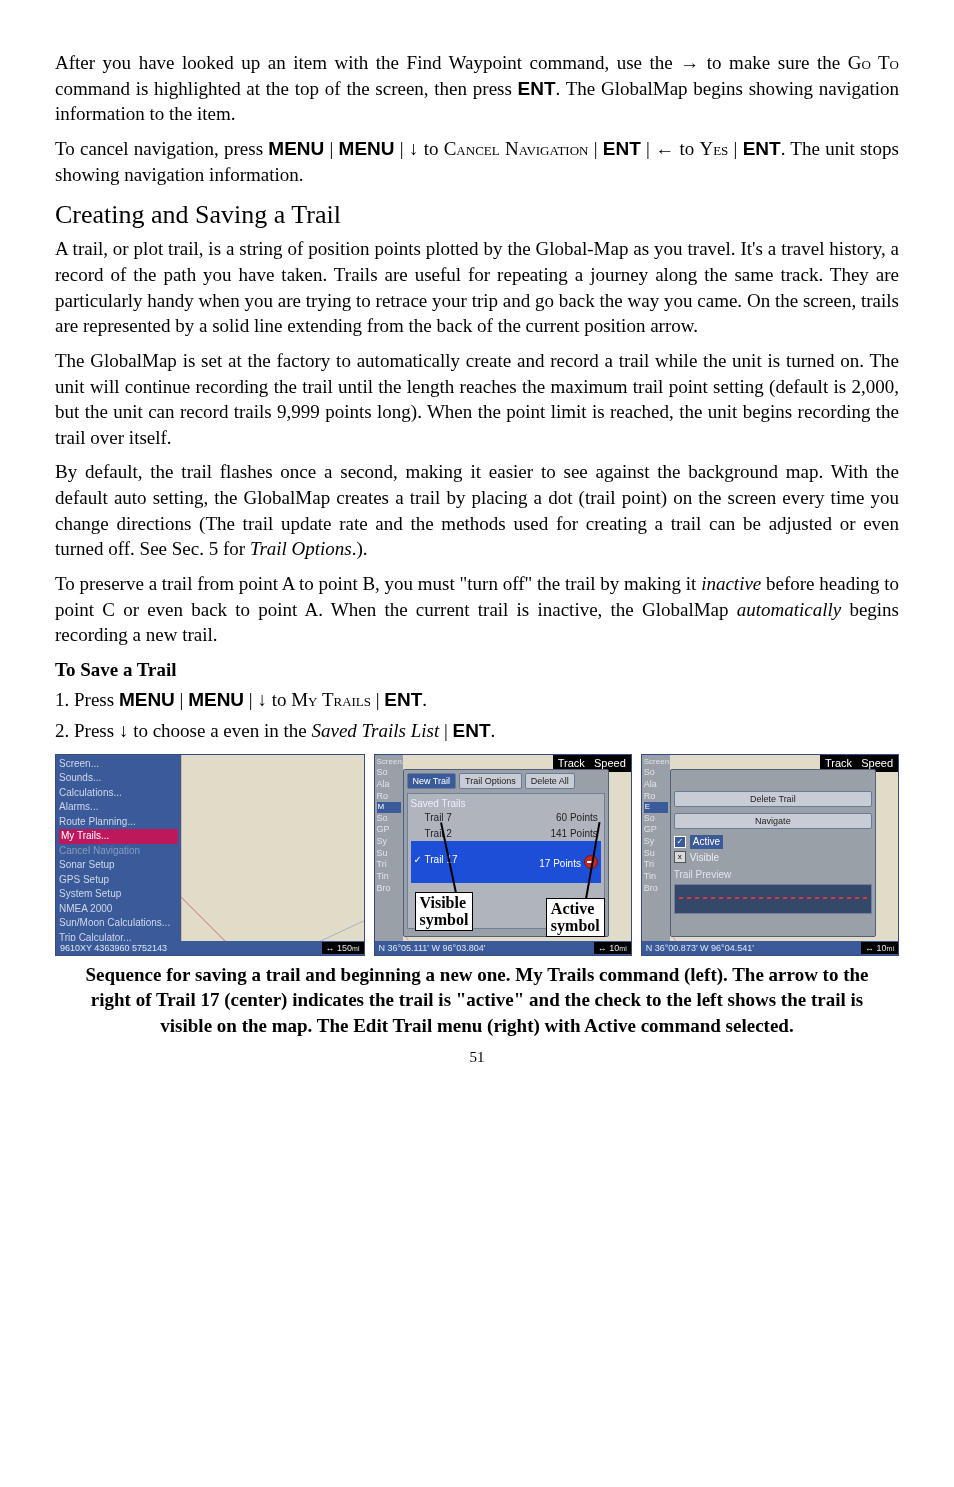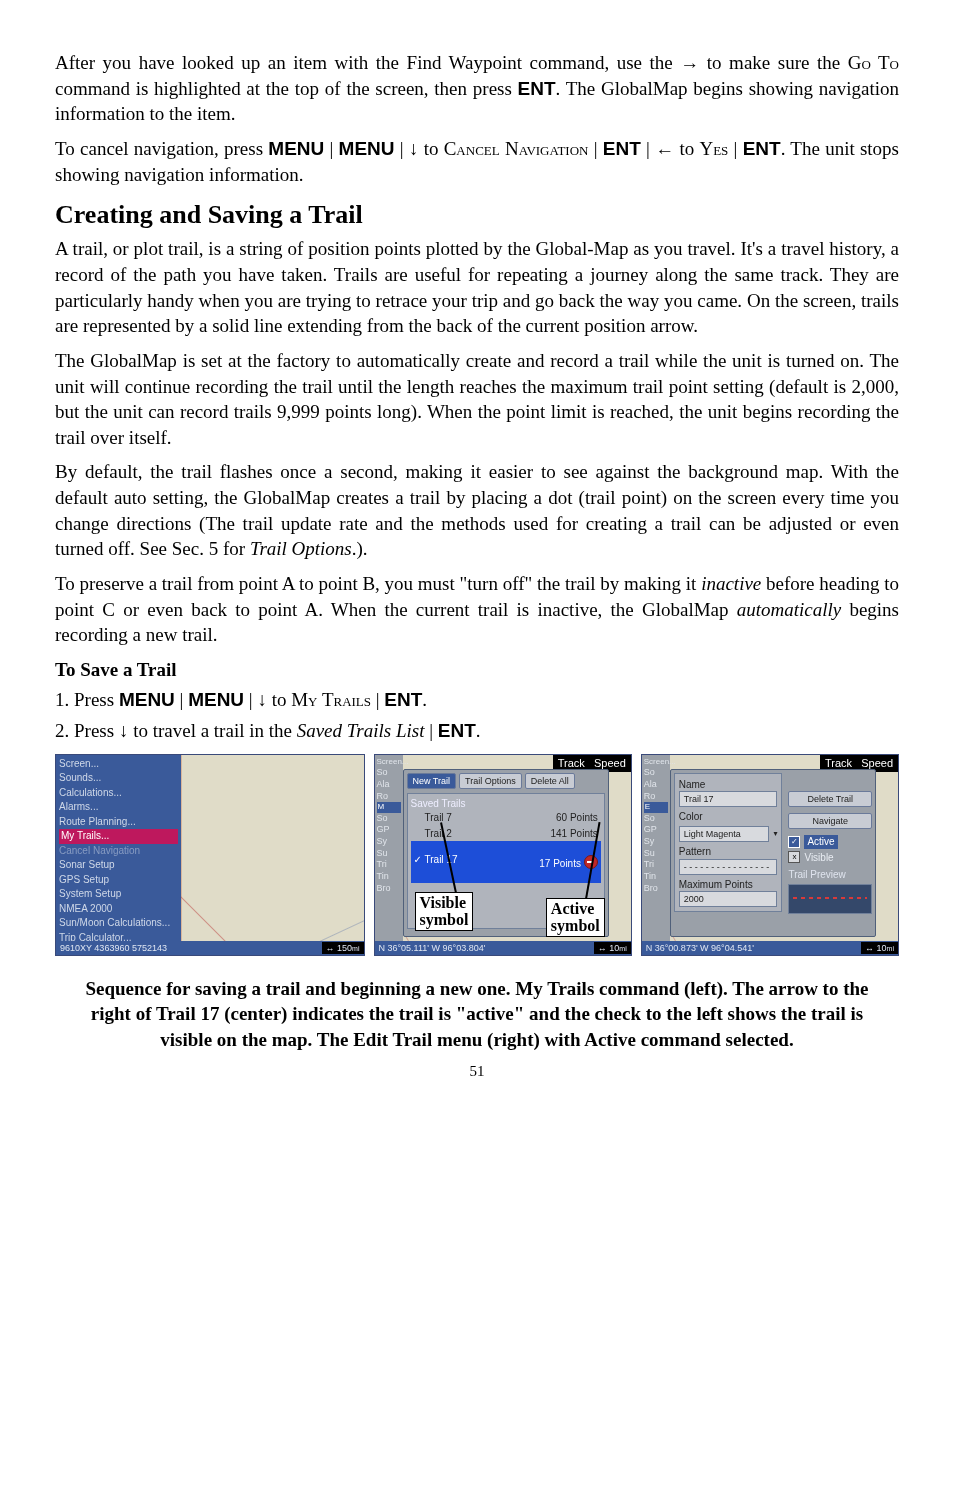--- a/index.html
+++ b/index.html
@@ -14,38 +14,38 @@
     box-sizing: border-box;
   }
   p {
     margin: 0 0 9px 0;
     text-align: justify;
   }
   .scaps { font-variant: small-caps; font-weight: normal; }
   .arrow { font-family: Arial, sans-serif; }
   h2 {
     font-size: 26px;
-    font-weight: bold;
+    font-weight: normal;
     margin: 10px 0 4px 0;
   }
   .subhead {
     font-weight: bold;
     margin: 6px 0 4px 0;
   }
   .step {
     margin: 0 0 6px 0;
   }
   .italic { font-style: italic; }
   .sans { font-family: Arial, Helvetica, sans-serif; font-weight: bold; }
 
   .figrow {
     display: flex;
     gap: 9px;
     margin-top: 10px;
-    margin-bottom: 20px;
+    margin-bottom: 6px;
   }
   .panel {
     border: 1px solid #3a4a7a;
     background: #dcd9c8;
     position: relative;
     height: 200px;
     overflow: hidden;
     font-family: Arial, sans-serif;
     font-size: 10px;
   }
@@ -222,21 +222,21 @@
   <span>To preserve a trail from point A to point B, you must "turn off" the trail by making it </span><span class="italic">inactive</span><span> before heading to point C or even back to point A. When the current trail is inactive, the GlobalMap </span><span class="italic">automatically</span><span> begins recording a new trail.</span>
 </p>
 
 <p class="subhead">To Save a Trail</p>
 
 <p class="step">
   <span>1. Press </span><span class="sans">MENU</span><span> | </span><span class="sans">MENU</span><span> | </span><span class="arrow">↓</span><span> to </span><span class="scaps">My Trails</span><span> | </span><span class="sans">ENT</span><span>.</span>
 </p>
 
 <p class="step">
-  <span>2. Press </span><span class="arrow">↓</span><span> to travel a trail in the </span><span class="italic">Saved Trails List</span><span> | </span><span class="sans">ENT</span><span>.</span>
+  <span>2. Press </span><span class="arrow">↓</span><span> to choose a even in the </span><span class="italic">Saved Trails List</span><span> | </span><span class="sans">ENT</span><span>.</span>
 </p>
 
 <div class="figrow">
 
   <div class="panel left">
     <div class="mapbg"></div>
     <div class="leftmenu">
       <div>Screen...</div>
       <div>Sounds...</div>
       <div>Calculations...</div>
@@ -322,35 +322,20 @@
       <div>So</div>
       <div>GP</div>
       <div>Sy</div>
       <div>Su</div>
       <div>Tri</div>
       <div>Tin</div>
       <div>Bro</div>
     </div>
     <div class="dlgbox" style="left:28px;top:14px;right:22px;bottom:18px">
       <div style="display:flex;gap:6px">
-        <div style="flex:1.3">
-          <div class="subpanel" style="margin-top:0;padding:4px">
-            <div>Name</div>
-            <div class="fieldbox">Trail 17</div>
-            <div style="margin-top:3px">Color</div>
-            <div class="fieldrow">
-                <div class="fieldbox">Light Magenta</div>
-                <span style="font-size:8px">▾</span>
-              </div>
-            <div style="margin-top:3px">Pattern</div>
-            <div class="fieldbox">- - - - - - - - - - - - - - - -</div>
-            <div style="margin-top:3px">Maximum Points</div>
-            <div class="fieldbox">2000</div>
-          </div>
-        </div>
         <div style="flex:1">
           <div style="margin-top:18px">
               <span class="btn" style="display:block;text-align:center">Delete Trail</span>
             </div>
           <div style="margin-top:6px">
               <span class="btn" style="display:block;text-align:center">Navigate</span>
             </div>
           <div class="fieldrow" style="margin-top:6px">
               <span class="checkbox" style="background:#3a5a9a;color:#fff;border-color:#fff">✓</span>
               <span style="background:#3a5a9a;color:#fff;padding:0 3px">Active</span>

